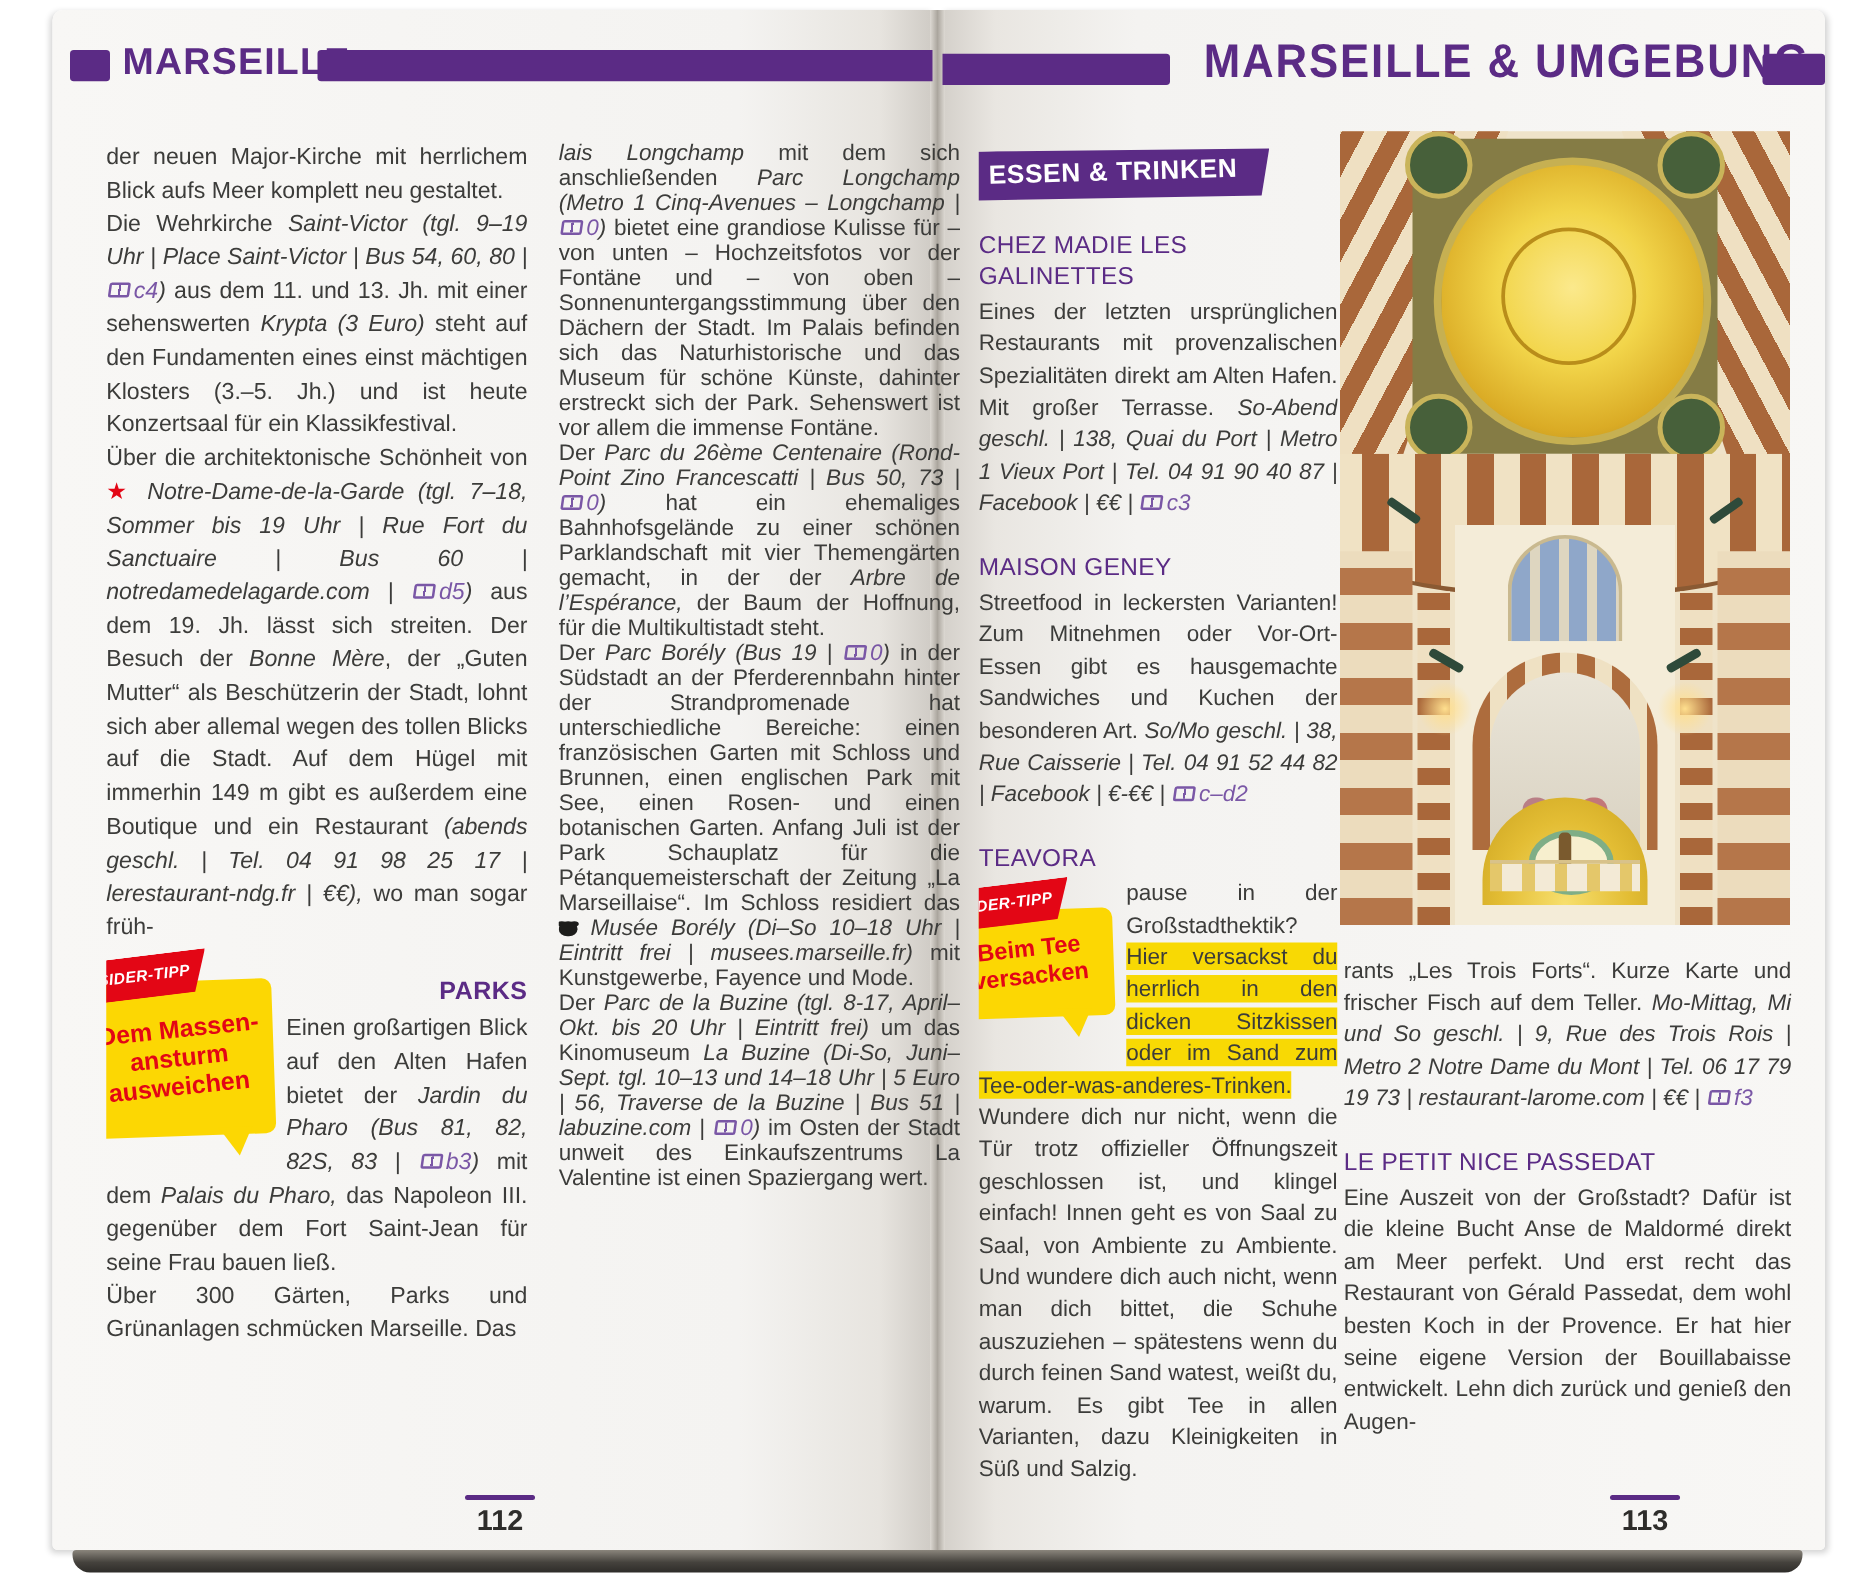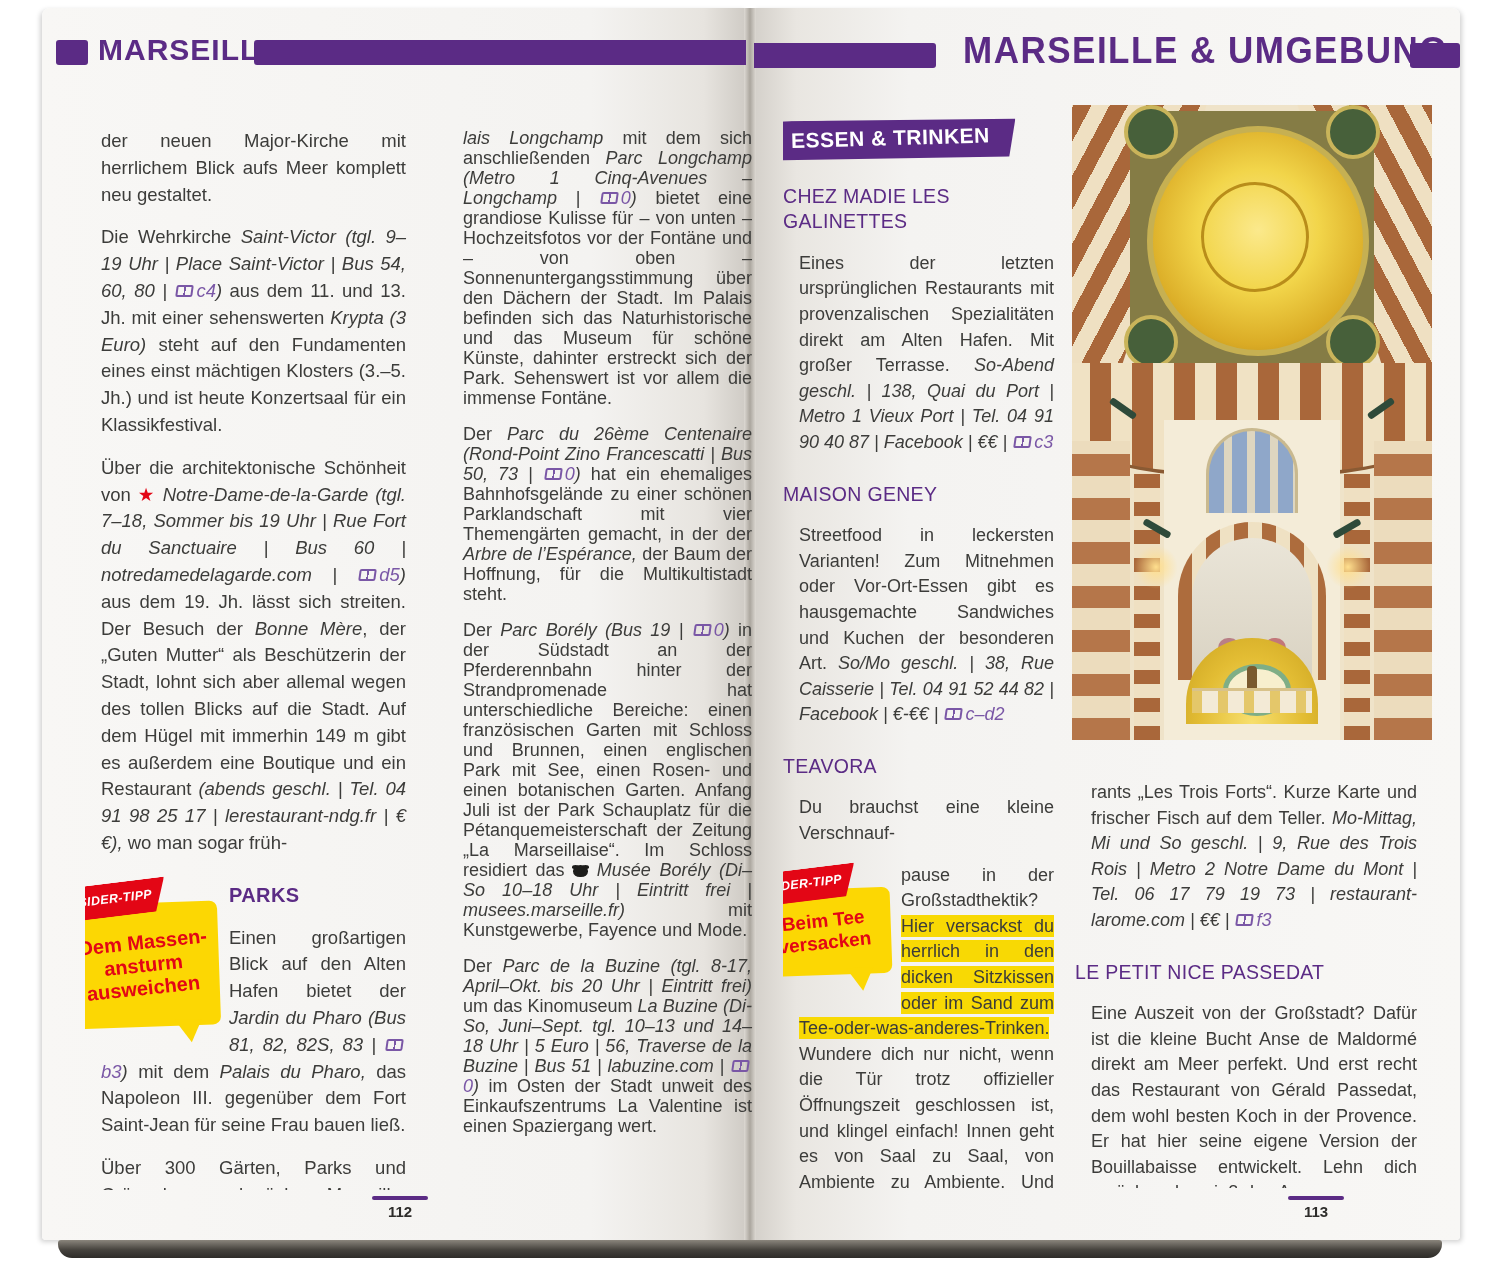--- a/index.html
+++ b/index.html
@@ -28,32 +28,32 @@
   .page-title{position:absolute;color:#5b2b85;font-weight:bold;letter-spacing:1px;}
   #title-left{left:98px;top:33px;font-size:30px;}
   #title-right{left:963px;top:28px;font-size:35px;letter-spacing:1.5px;transform:scaleY(1.08);transform-origin:top left;}
 
   
   .col{position:absolute;text-align:justify;}
   #col1{left:85px;top:112px;width:337px;height:1078px;font-size:18.5px;line-height:26.8px;overflow:hidden;}
   #col2{left:447px;top:112px;width:321px;height:1080px;font-size:18px;line-height:20px;overflow:hidden;}
   #col3{left:783px;top:116px;width:287px;height:1080px;font-size:18px;line-height:25.6px;overflow:hidden;}
   #col4{left:1075px;top:764px;width:358px;height:424px;font-size:18px;line-height:25.6px;overflow:hidden;}
-  .col p{margin:16px;}
+  .col p{margin:0;}
   .i{font-style:italic;}
   .pi{font-style:italic;color:#7a57a6;}
   .hl{background:#f8d904;padding:1px 0;-webkit-box-decoration-break:clone;box-decoration-break:clone;}
   .star{color:#e30615;font-style:normal;}
   .map{display:inline-block;position:relative;width:17px;height:12px;margin:0 3px 0 2px;}
   .map::before{content:"";position:absolute;inset:0;border:2px solid #7a57a6;border-radius:2px;transform:skewX(-8deg);
     background:linear-gradient(90deg,transparent 44%,#7a57a6 44%,#7a57a6 58%,transparent 58%);}
   .pig{display:inline-block;width:15px;height:12px;background:#1d1d1b;border-radius:50% 50% 46% 46%;position:relative;top:1px;
     box-shadow:5px -4px 0 -4px #1d1d1b,-5px -4px 0 -4px #1d1d1b;}
 
-  .sec-heading{color:#5b2b85;font-weight:800;font-size:20px;letter-spacing:.4px;margin:25px 0 2px;text-align:left;}
+  .sec-heading{color:#5b2b85;font-weight:800;font-size:20px;letter-spacing:.4px;margin:25px 0 2px;text-align:right;}
   .entry-h{color:#5b2b85;font-weight:400;font-size:19.5px;letter-spacing:.3px;margin:26px 0 2px;text-align:left;}
   .entry-h.first{margin-top:18px;}
   .section-box{display:inline-block;background:#5b2b85;color:#fff;font-weight:800;font-size:21px;letter-spacing:.5px;
     padding:7px 26px 9px 12px;margin:2px 0 6px -4px;transform:rotate(-1.6deg);border-radius:2px;
     clip-path:polygon(0 0,100% 10%,97% 100%,0 94%);}
 
   
   .tip{float:left;position:relative;}
   #tip1{width:152px;height:160px;margin:10px 10px 2px -18px;}
   #tip2{width:134px;height:122px;margin:6px 10px 2px -26px;}
@@ -62,21 +62,21 @@
   .bubble::after{content:"";position:absolute;bottom:-17px;right:22px;width:0;height:0;
     border-left:22px solid transparent;border-right:5px solid transparent;border-top:23px solid #fcd703;transform:skewX(-14deg);}
   .badge{position:absolute;top:0;left:-10px;z-index:2;background:#e30615;color:#fff;font-style:italic;font-weight:bold;
     font-size:12.5px;letter-spacing:.4px;padding:3px 14px 4px 8px;transform:rotate(-7deg);
     clip-path:polygon(0 0,100% 0,89% 100%,0 100%);}
   .tip-line{color:#e30615;font-weight:800;font-size:20px;line-height:23px;transform:rotate(-4deg);white-space:nowrap;}
   #tip2 .tip-line{font-size:19px;line-height:22px;}
 
   
   .pn-rule{position:absolute;width:56px;height:4px;background:#5b2b85;border-radius:2px;}
-  .pn{position:absolute;width:56px;text-align:center;font-weight:bold;font-size:15px;color:#2e2d2b;}
+  .pn{position:absolute;width:56px;text-align:center;font-weight:bold;font-size:23px;color:#2e2d2b;}
   #pn-rule-l{left:372px;top:1196px;} #pn-l{left:372px;top:1203px;}
   #pn-rule-r{left:1288px;top:1196px;} #pn-r{left:1288px;top:1203px;}
 
   
   #photo{position:absolute;left:1072px;top:105px;width:360px;height:635px;background:#efe3c9;overflow:hidden;}
   .vault-l,.vault-r{position:absolute;top:-40px;width:150px;height:300px;}
   .vault-l{left:-55px;transform:rotate(18deg);
     background:repeating-linear-gradient(100deg,#a9673a 0 16px,#efe0c2 16px 32px);}
   .vault-r{right:-55px;transform:rotate(-18deg);
     background:repeating-linear-gradient(80deg,#a9673a 0 16px,#efe0c2 16px 32px);}
@@ -163,21 +163,20 @@
     <p><span>Der </span><span class="i">Parc de la Buzine (tgl. 8-17, April–Okt. bis 20 Uhr | Eintritt frei)</span><span> um das Kinomuseum </span><span class="i">La Buzine (Di-So, Juni–Sept. tgl. 10–13 und 14–18 Uhr | 5 Euro | 56, Traverse de la Buzine | Bus 51 | labuzine.com | </span><span class="map"></span><span class="pi">0</span><span class="i">)</span><span> im Osten der Stadt unweit des Einkaufszentrums La Valentine ist einen Spaziergang wert.</span></p>
   </div>
 
   <div id="col3" class="col">
     <div class="section-box">ESSEN &amp; TRINKEN</div>
     <h3 class="entry-h first">CHEZ MADIE LES GALINETTES</h3>
     <p><span>Eines der letzten ursprünglichen Restaurants mit provenzalischen Spezialitäten direkt am Alten Hafen. Mit großer Terrasse. </span><span class="i">So-Abend geschl. | 138, Quai du Port | Metro 1 Vieux Port | Tel. 04 91 90 40 87 | Facebook | €€ | </span><span class="map"></span><span class="pi">c3</span></p>
     <h3 class="entry-h">MAISON GENEY</h3>
     <p><span>Streetfood in leckersten Varianten! Zum Mitnehmen oder Vor-Ort-Essen gibt es hausgemachte Sandwiches und Kuchen der besonderen Art. </span><span class="i">So/Mo geschl. | 38, Rue Caisserie | Tel. 04 91 52 44 82 | Facebook | €-€€ | </span><span class="map"></span><span class="pi">c–d2</span></p>
     <h3 class="entry-h">TEAVORA</h3>
-    <p><span>Du brauchst eine kleine Verschnauf-</span></p>
     <div id="tip2" class="tip">
       <div class="badge">INSIDER-TIPP</div>
       <div class="bubble">
         <div class="tip-line">Beim Tee</div>
         <div class="tip-line">versacken</div>
       </div>
     </div>
     <p><span>pause in der Großstadthektik? </span><span class="hl">Hier versackst du herrlich in den dicken Sitzkissen oder im Sand zum Tee-oder-was-anderes-Trinken.</span><span> Wundere dich nur nicht, wenn die Tür trotz offizieller Öffnungszeit geschlossen ist, und klingel einfach! Innen geht es von Saal zu Saal, von Ambiente zu Ambiente. Und wundere dich auch nicht, wenn man dich bittet, die Schuhe auszuziehen – spätestens wenn du durch feinen Sand watest, weißt du, warum. Es gibt Tee in allen Varianten, dazu Kleinigkeiten in Süß und Salzig. </span></p>
     
     

